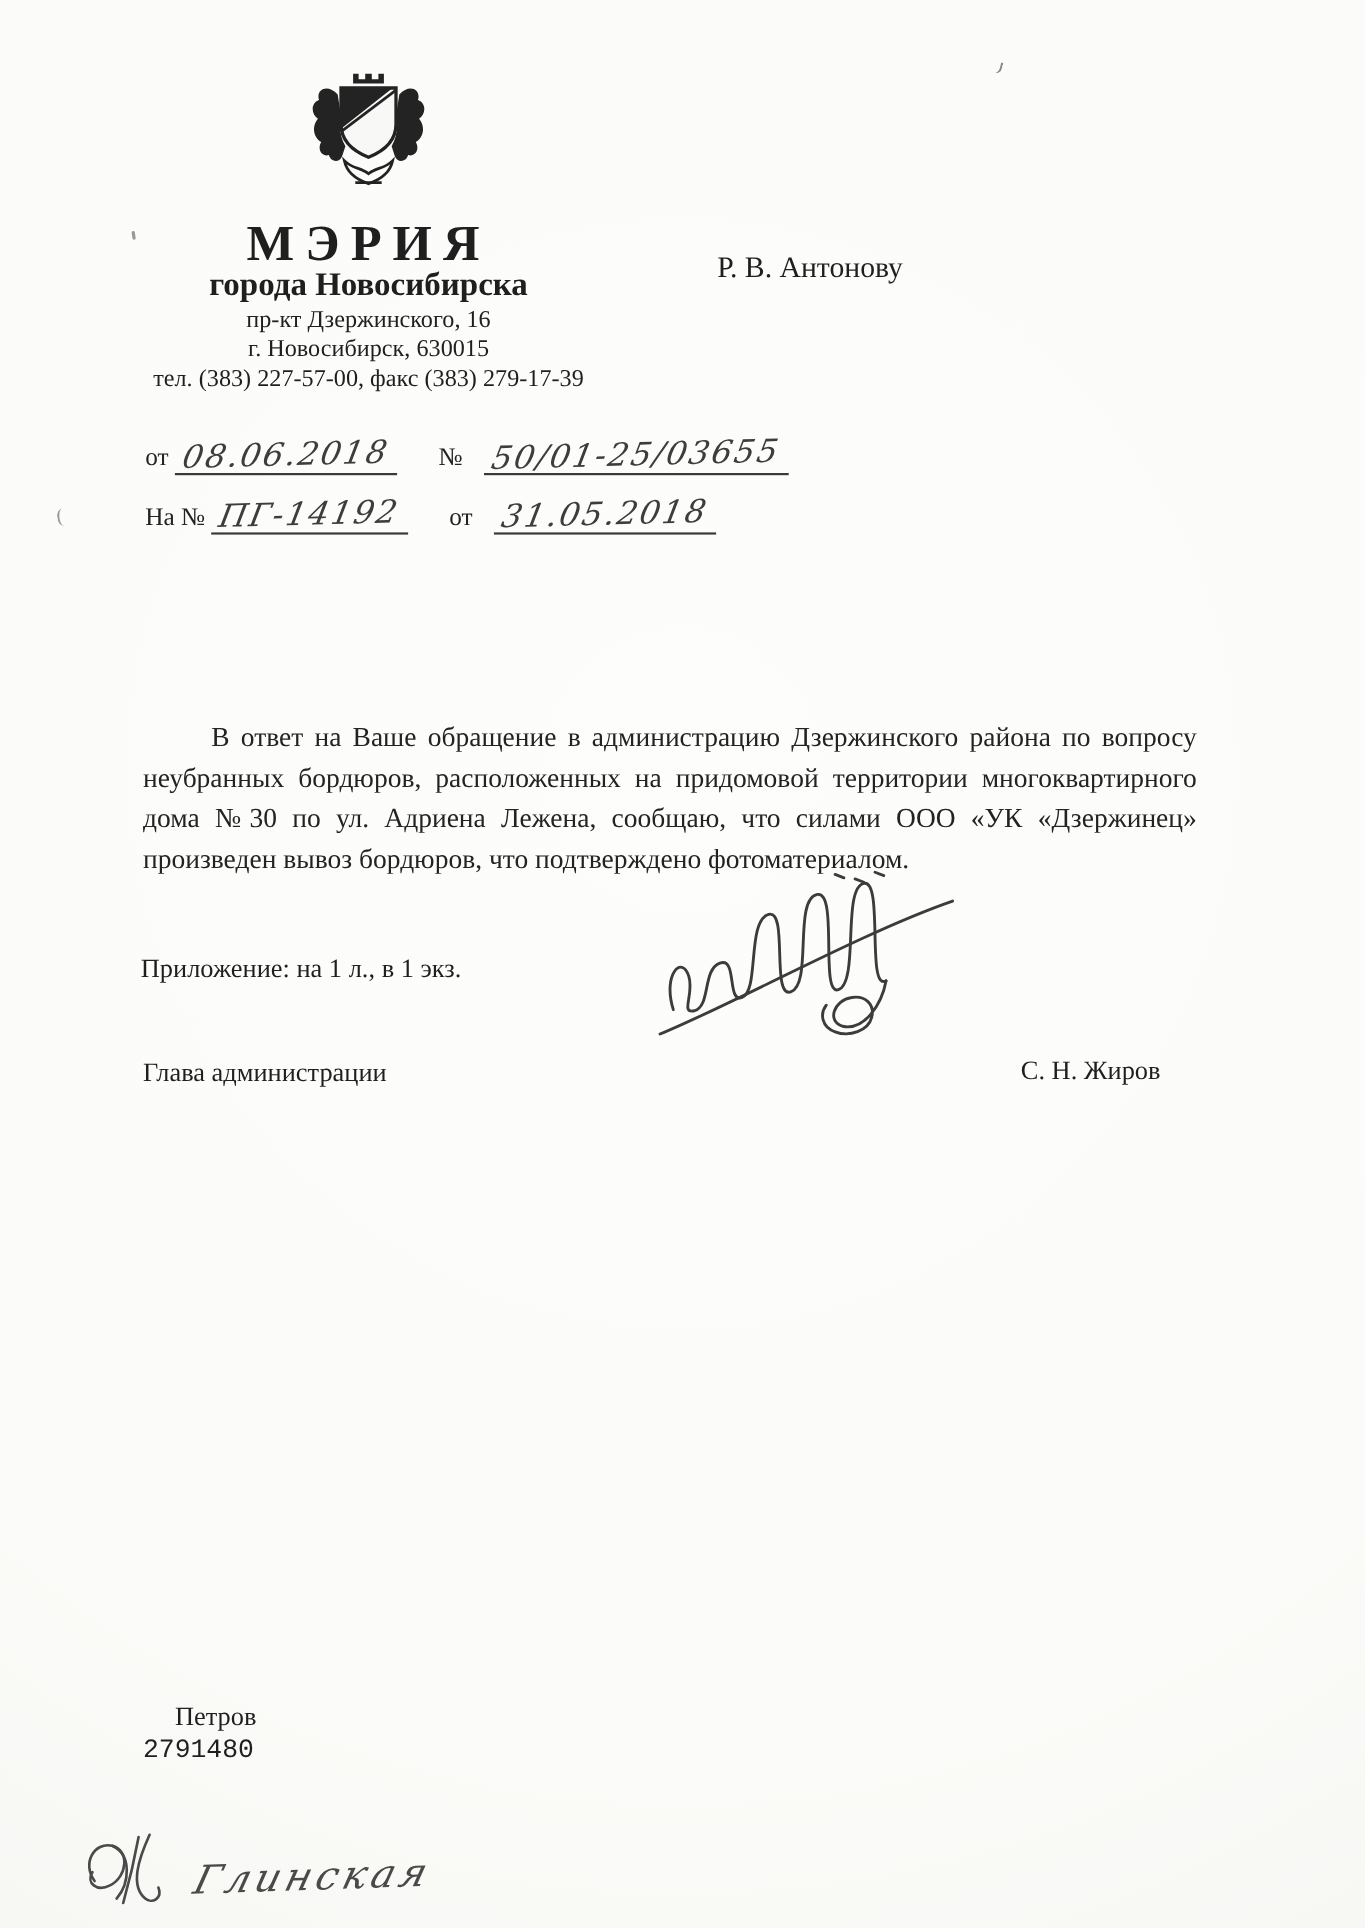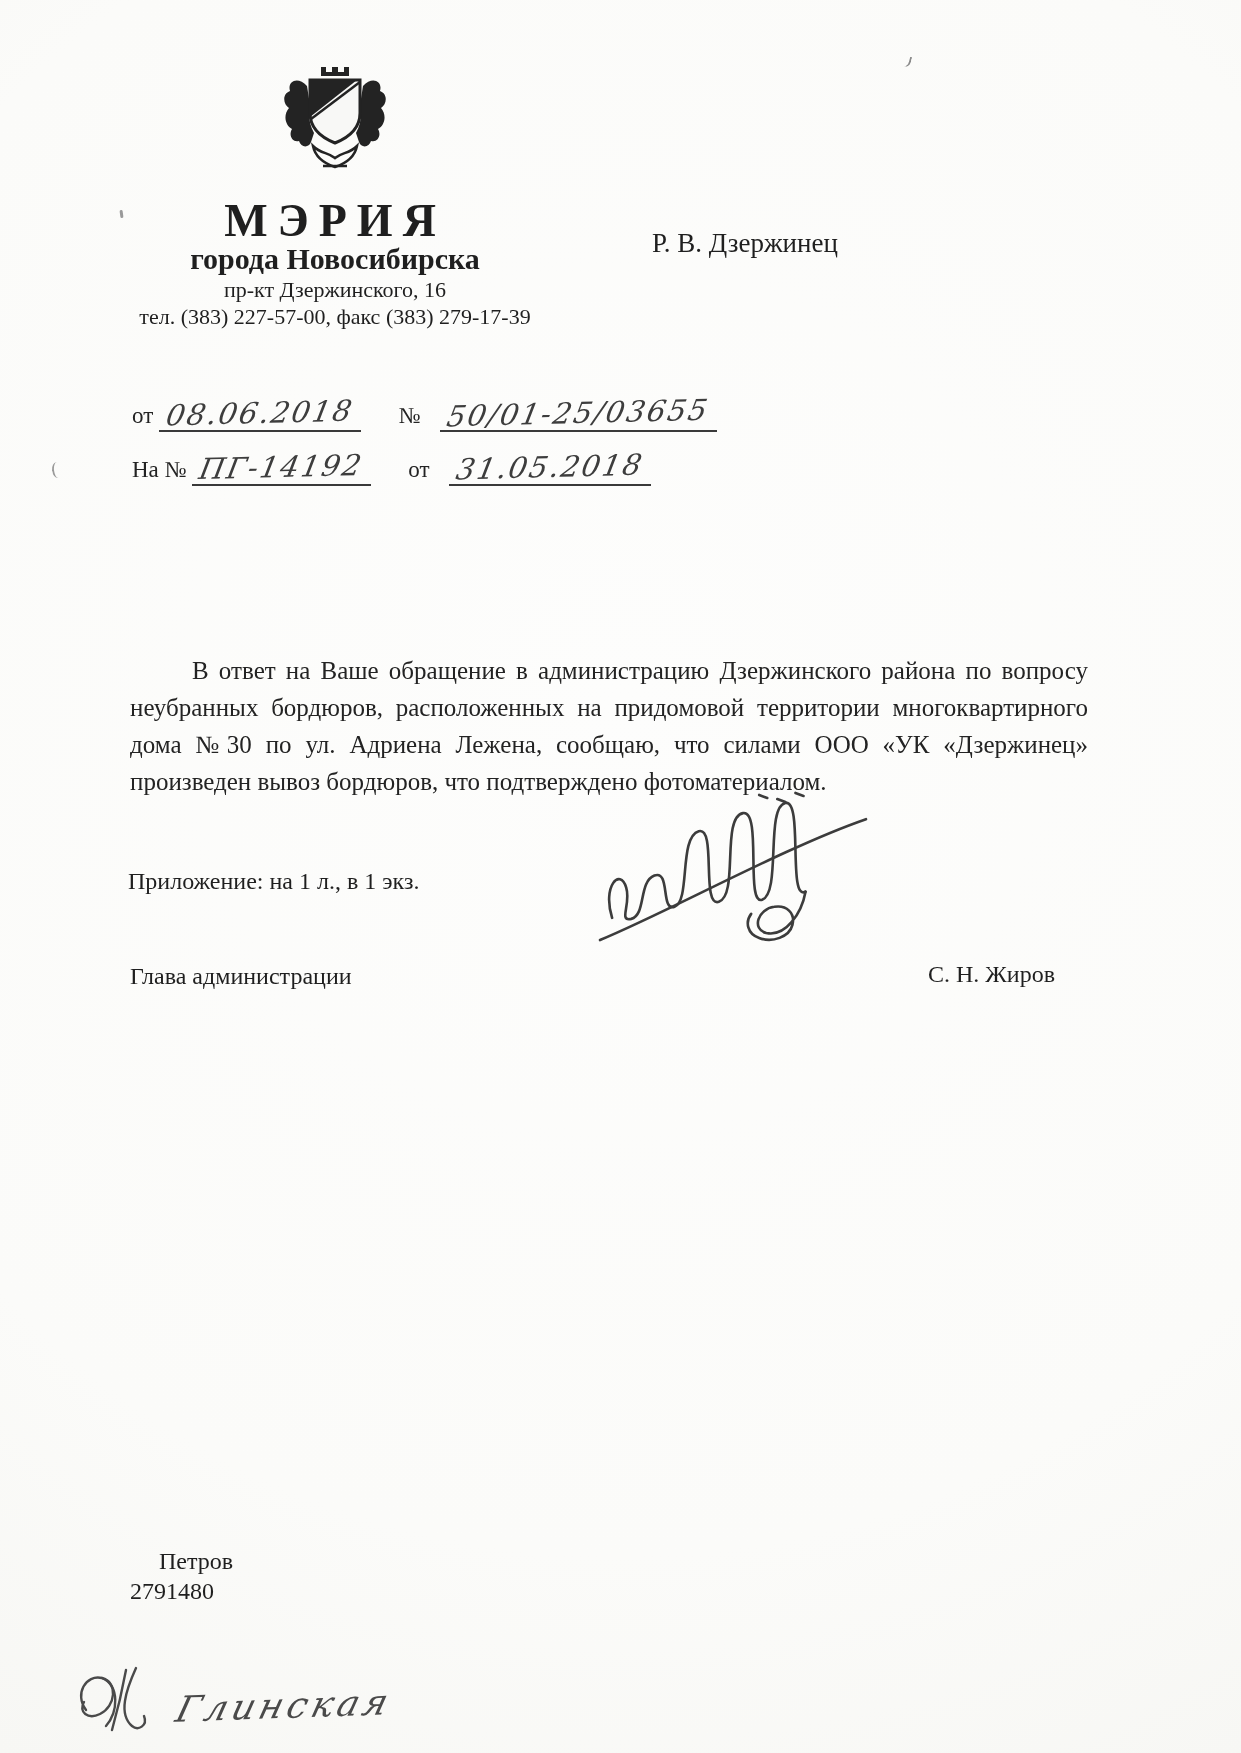--- a/index.html
+++ b/index.html
@@ -48,21 +48,21 @@
     font-size:25px;line-height:37px;text-align:justify;text-indent:62px;
     color:#232323;
   }
   .attachment{position:absolute;left:128px;top:868px;font-size:24px;}
   
   .sig-position{position:absolute;left:130px;top:963px;font-size:24px;}
   .sig-name{position:absolute;left:928px;top:961px;font-size:24px;white-space:nowrap;}
   .sig-scrawl{position:absolute;left:598px;top:788px;width:272px;height:158px;}
   
   .executor-name{position:absolute;left:143px;top:1548px;font-size:24px;margin-left:16px;}
-  .executor-phone{position:absolute;left:130px;top:1578px;font-size:24px;}
+  .executor-phone{position:absolute;left:130px;top:1578px;font-size:24px;font-family:Liberation Mono, monospace;}
   .hw-note{position:absolute;left:72px;top:1662px;width:320px;height:90px;white-space:nowrap;}
   .hw-note .flourish{vertical-align:-18px;}
   .hw-note-text{
     font-family:"DejaVu Serif",serif;font-style:italic;color:#4a4a4a;
     font-size:36px;display:inline-block;transform:skewX(-16deg) rotate(-2deg);
     letter-spacing:4px;margin-left:6px;
   }
   
   .speck{position:absolute;pointer-events:none;}
   .speck-1{left:903px;top:56px;width:6px;height:11px;border-right:2px solid #8a8a8a;border-radius:0 0 6px 0;transform:rotate(14deg);}
@@ -84,41 +84,42 @@
       <path d="M27 18 h50 v33 c0 14 -10 24 -25 30 c-15 -6 -25 -16 -25 -30 z" fill="#f8f8f6" stroke="#232323" stroke-width="3"></path>
       <path d="M27 18 h47 L27 55 z" fill="#232323"></path>
       <path d="M77 20 L28 57" stroke="#232323" stroke-width="2.5" fill="none"></path>
       <path d="M30 84 c8 8 15 6 22 12 c7 -6 14 -4 22 -12 c-2 10 -10 17 -22 21 c-12 -4 -20 -11 -22 -21 z" fill="none" stroke="#232323" stroke-width="2.5"></path>
       <path d="M40 104 h24" stroke="#232323" stroke-width="2.5"></path>
     </svg>
     <div class="org-name-1">МЭРИЯ</div>
     <div class="org-name-2">города Новосибирска</div>
     <div class="addr-block">
       <div class="addr">пр-кт Дзержинского, 16</div>
+      <div class="addr">г. Новосибирск, 630015</div>
       <div class="addr">тел. (383) 227-57-00, факс (383) 279-17-39</div>
     </div>
   </div>
 
   <div class="ref-line ref-line-1">
     <span class="ref-label">от</span>
     <span class="uline uline-a"><span class="hw">08.06.2018</span></span>
     <span class="gap"></span>
     <span class="ref-label">№</span>
     <span class="uline uline-b"><span class="hw">50/01-25/03655</span></span>
   </div>
 
   <div class="ref-line ref-line-2">
     <span class="ref-label">На №</span>
     <span class="uline uline-c"><span class="hw">ПГ-14192</span></span>
     <span class="gap"></span>
     <span class="ref-label">от</span>
     <span class="uline uline-d"><span class="hw">31.05.2018</span></span>
   </div>
 
-  <div class="recipient-name">Р. В. Дзержинец</div>
+  <div class="recipient-name">Р. В. Антонову</div>
 
   <div class="body-par">В ответ на Ваше обращение в администрацию Дзержинского района по вопросу неубранных бордюров, расположенных на придомовой территории многоквартирного дома №30 по ул. Адриена Лежена, сообщаю, что силами ООО «УК «Дзержинец» произведен вывоз бордюров, что подтверждено фотомате­риалом.</div>
   <div class="attachment">Приложение: на 1 л., в 1 экз.</div>
 
   <div class="sig-position">Глава администрации</div>
 
   <svg class="sig-scrawl" viewBox="0 0 270 155" xmlns="http://www.w3.org/2000/svg" fill="none" stroke="#3c3c3c" stroke-width="2.6" stroke-linecap="round">
     <path d="M14 128 C4 96 22 78 28 98 C33 114 20 132 33 129 C48 125 40 92 56 86 C72 80 62 122 76 117 C92 111 80 48 100 42 C118 37 102 118 120 112 C140 105 122 28 144 24 C163 21 146 116 163 110 C182 103 166 18 186 14 C204 10 188 112 206 102"></path>
     <path d="M2 150 C70 122 185 58 266 30"></path>
     <path d="M206 102 C202 124 186 147 167 143 C152 139 159 119 175 117 C187 115 196 123 193 135 C190 147 173 153 160 148 C148 144 146 132 152 124"></path>

